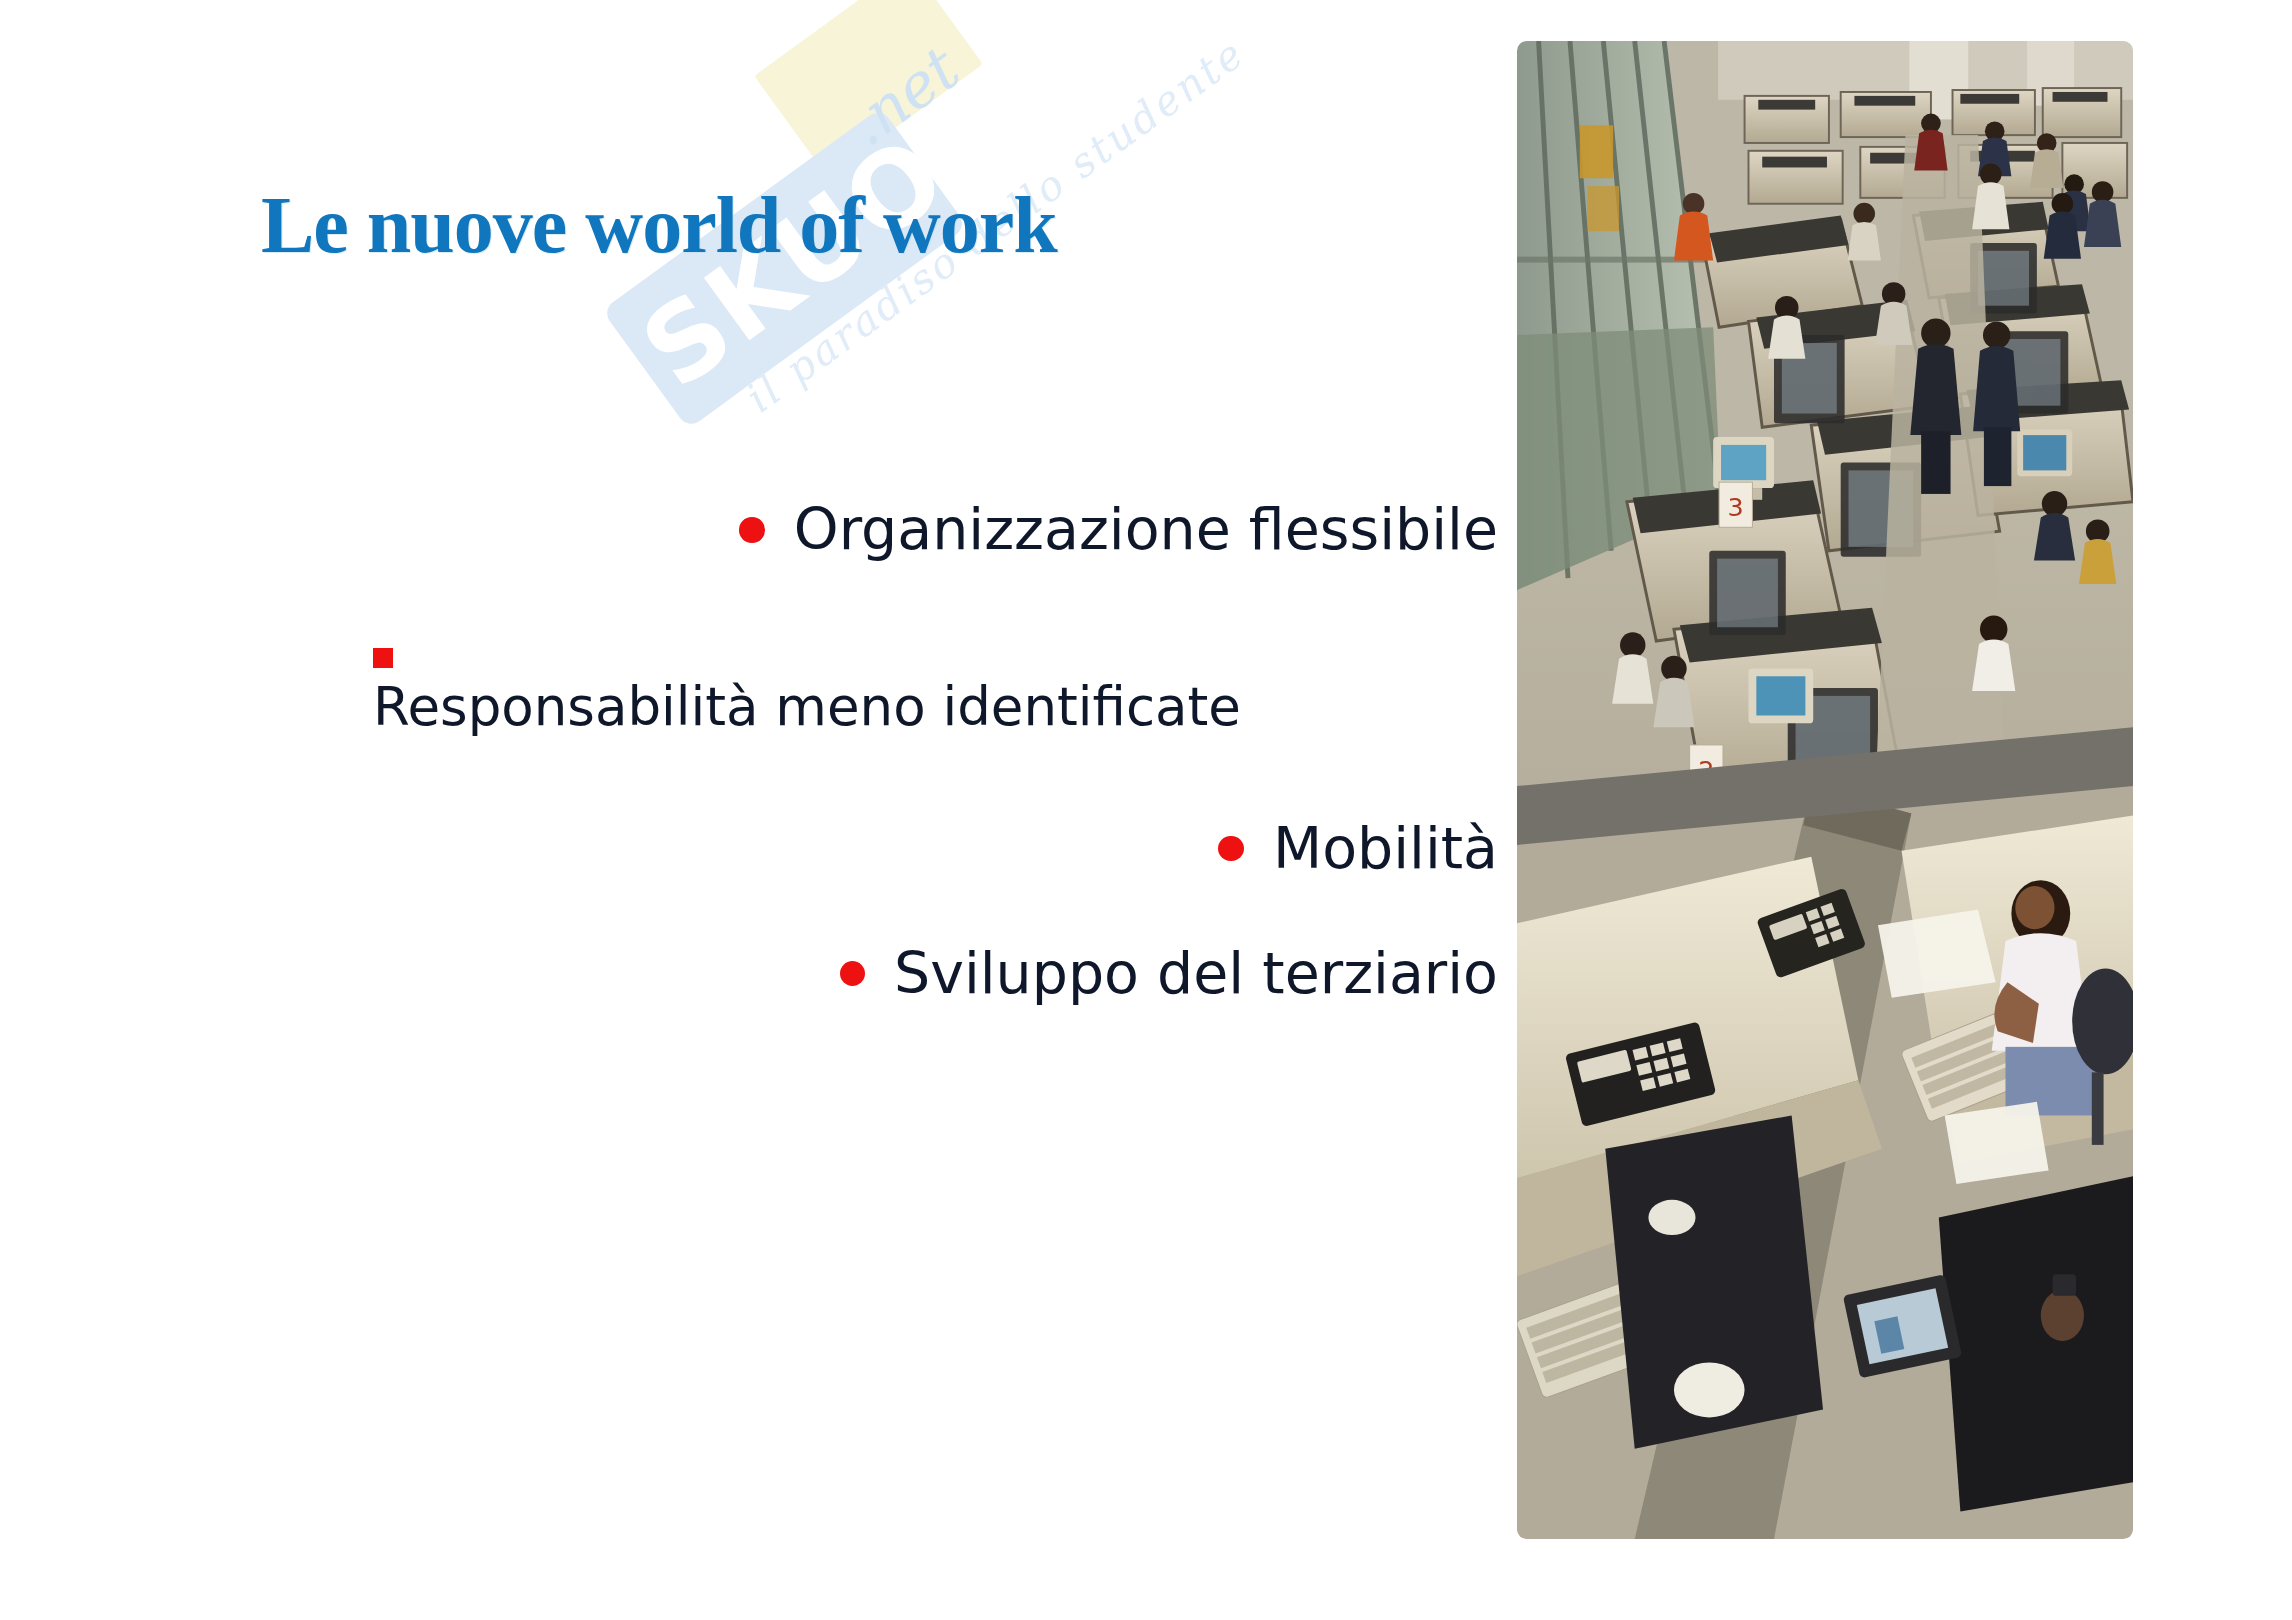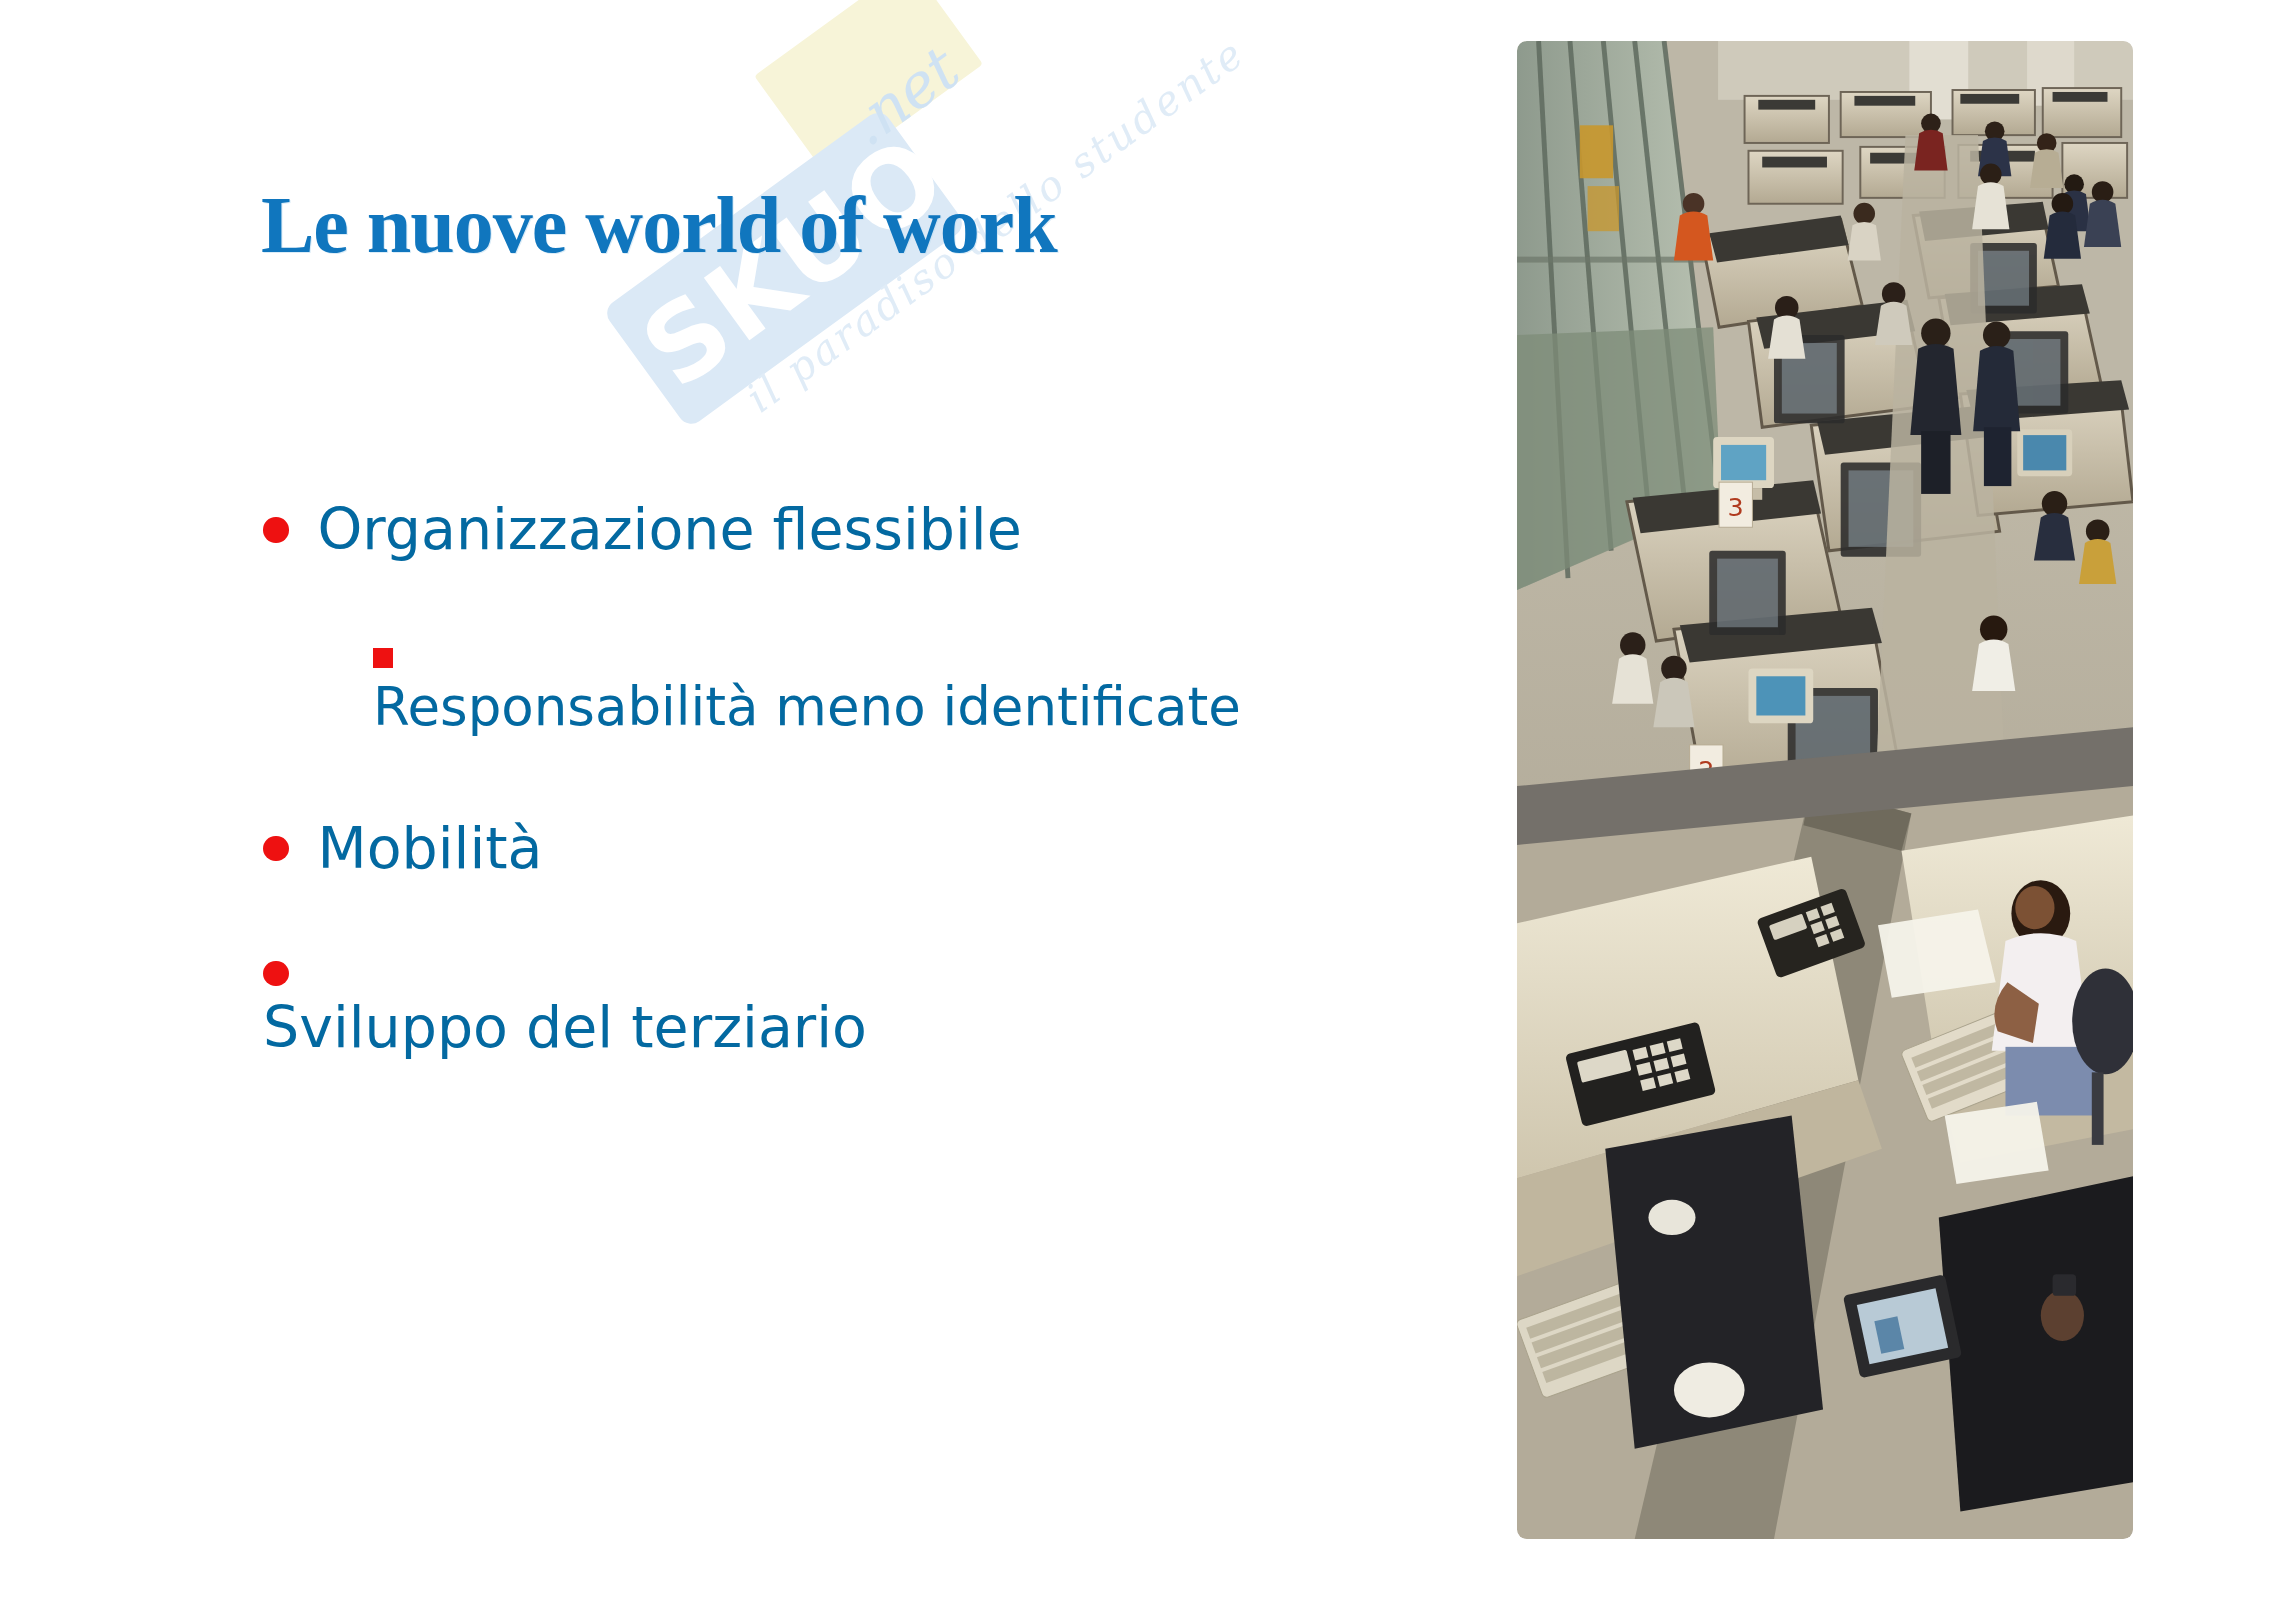--- a/index.html
+++ b/index.html
@@ -110,29 +110,30 @@
   #body-list {
     position: absolute;
     left: 263px;
     top: 488px;
     width: 1235px;
     z-index: 3;
   }
   .bullet-row {
     display: flex;
     align-items: flex-start;
-    color: #0369a1;
+    color: #0f172a;
     font-family: "DejaVu Sans", sans-serif;
+    justify-content: flex-end;
   }
   .lvl1 {
     font-size: 57px;
     line-height: 82px;
     margin-bottom: 43px;
   }
-  .lvl1:last-child { margin-bottom: 16px; flex-direction: column; }
+  .lvl1:last-child { margin-bottom: 16px; }
   .lvl2 {
     font-size: 53px;
     line-height: 78px;
     margin-left: 110px;
     margin-bottom: 7.8px;
   }
   .gap-after { margin-bottom: 61px; flex-direction: column; }
 
   .marker-dot {
     flex: 0 0 auto;

